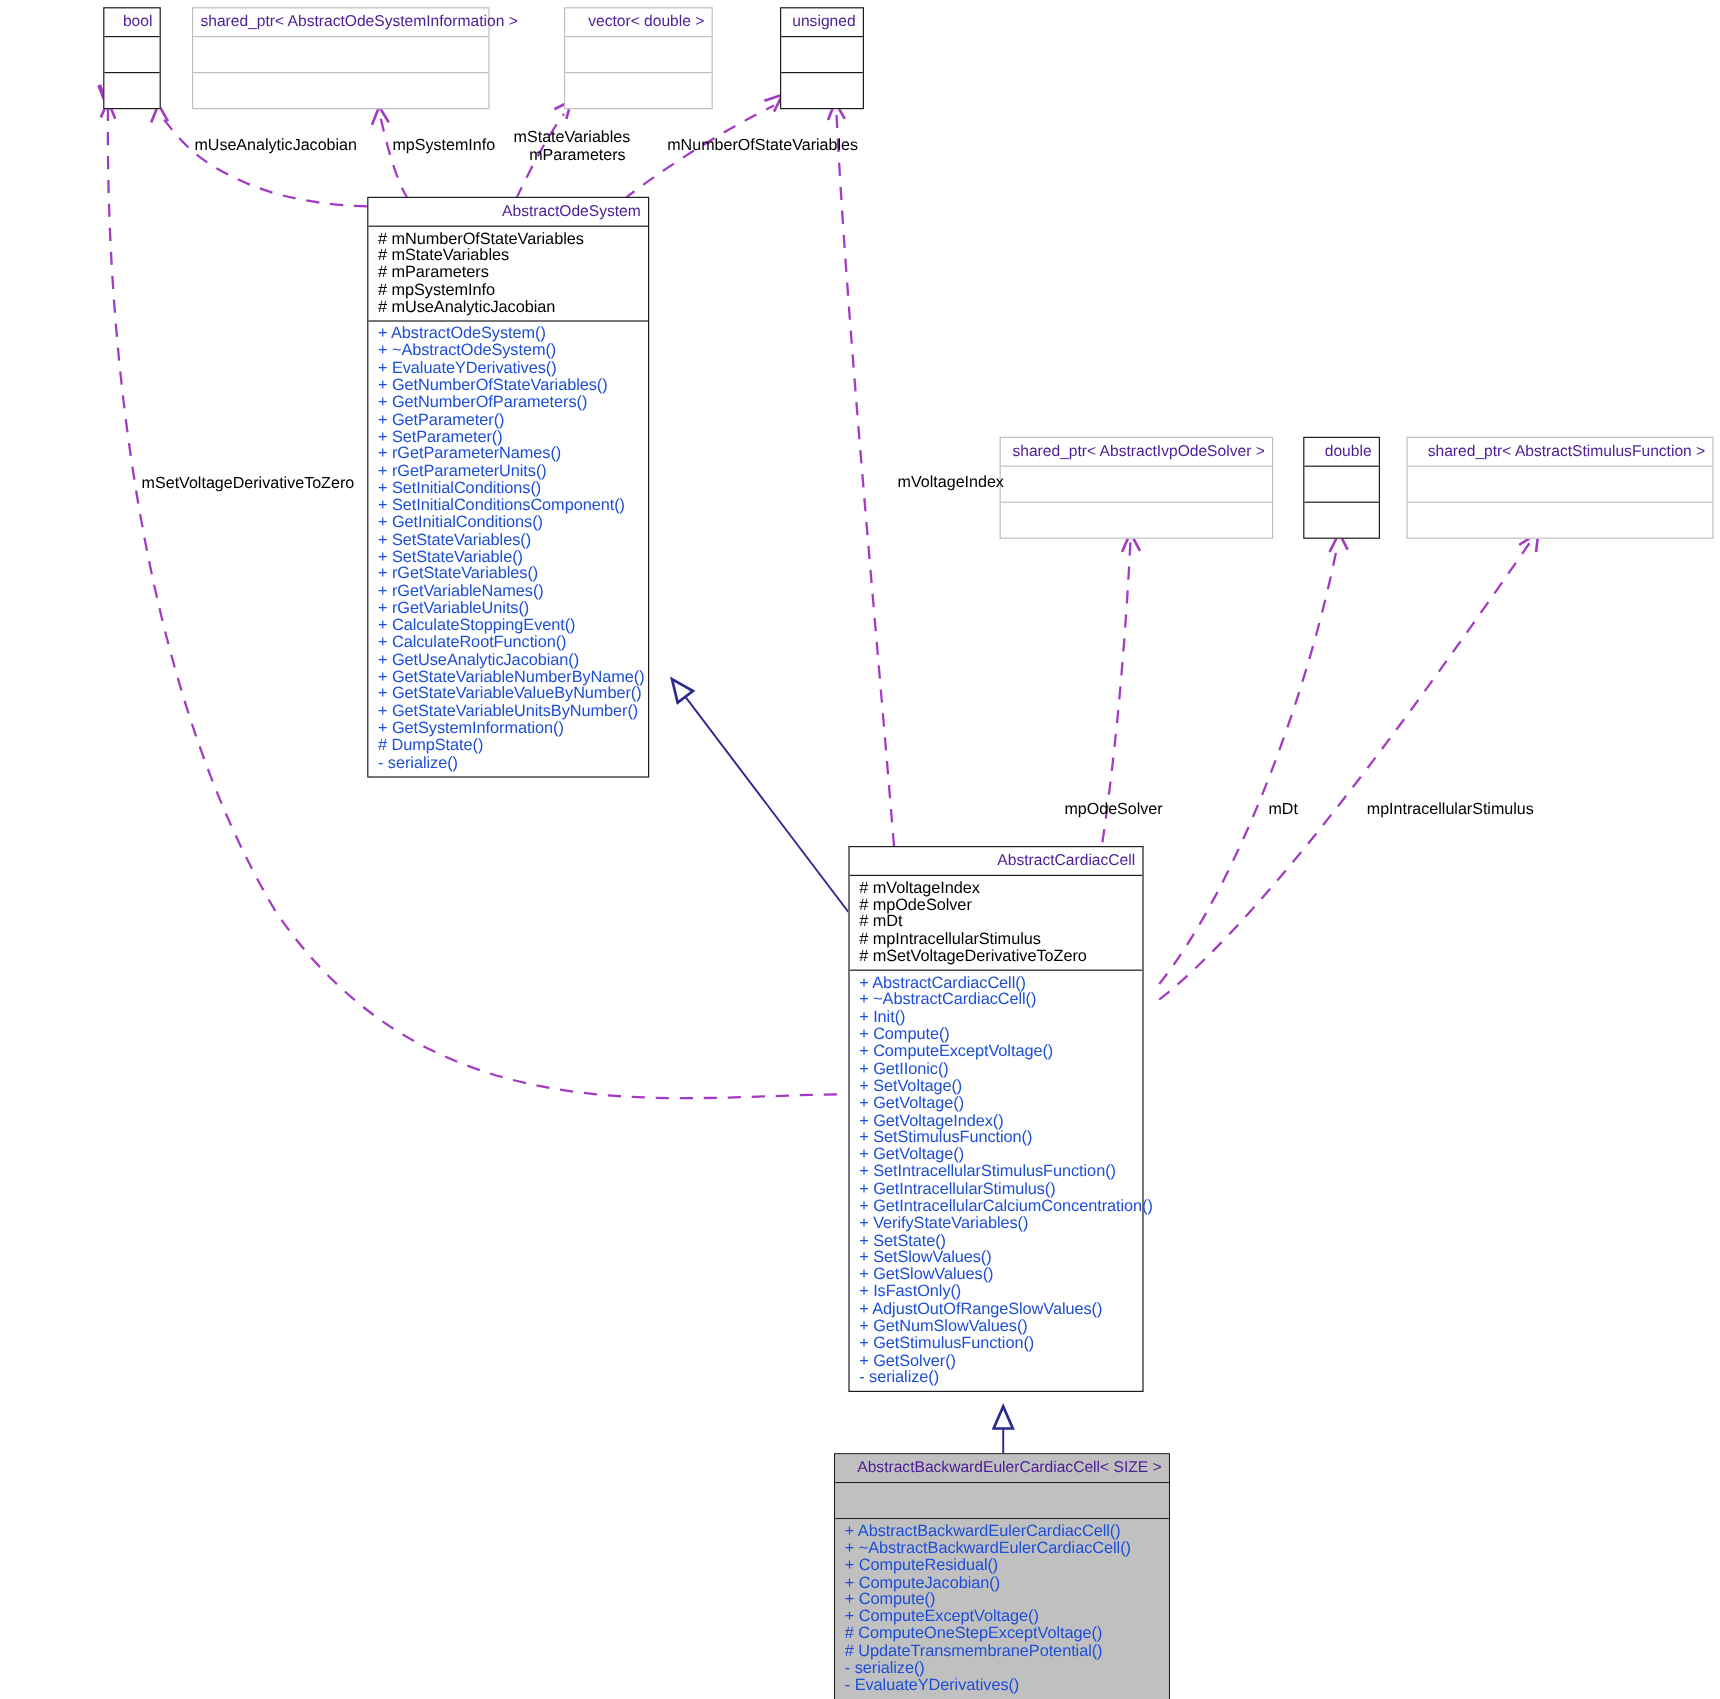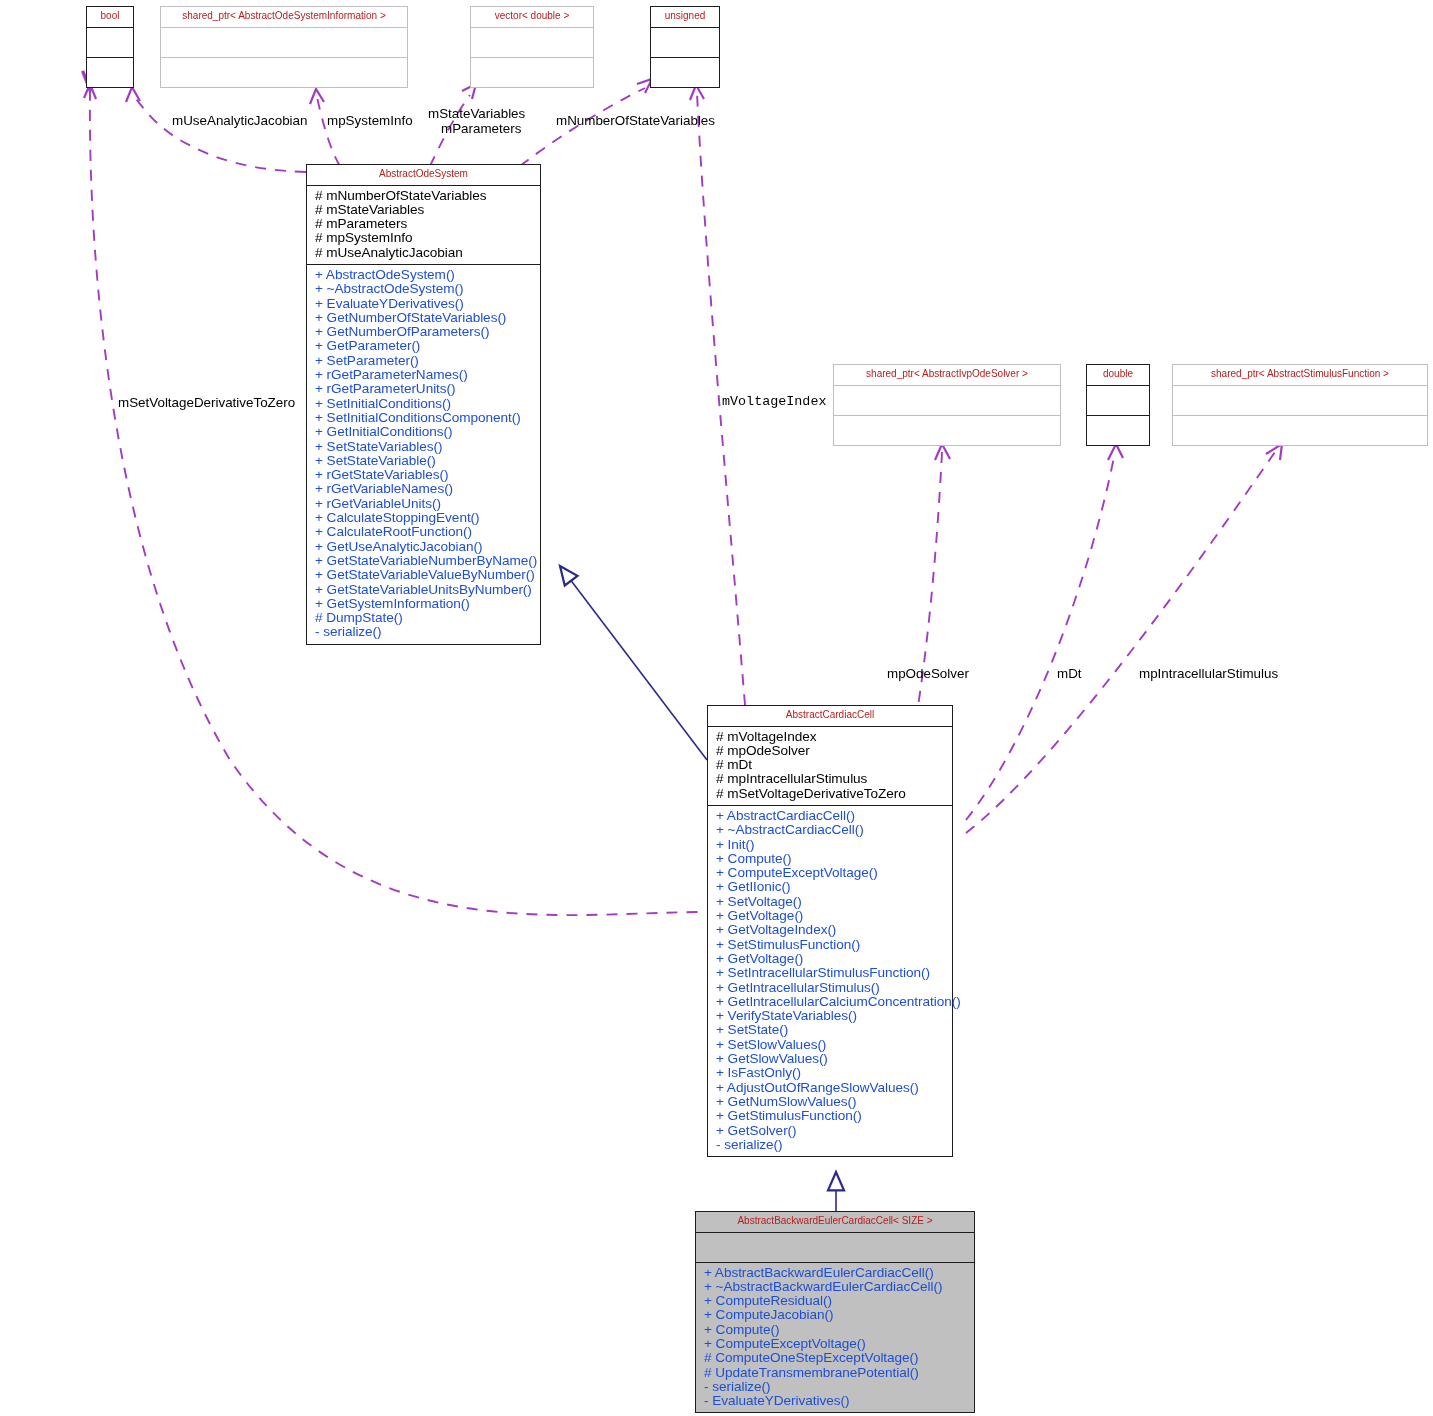--- a/index.html
+++ b/index.html
@@ -39,23 +39,23 @@
   }
   .uml-box.filled {
     background: #c0c0c0;
   }
   .uml-box.filled .sec-title,
   .uml-box.filled .sec-attrs,
   .uml-box.filled .sec-ops {
     background: #c0c0c0;
   }
   .sec-title {
-    text-align: center;
-    font-size: 10px;
-    color: #b91c1c;
+    text-align: right;
+    font-size: 13px;
+    color: #4c1d95;
     padding: 4px 6px 5px 6px;
     line-height: 1.05;
     white-space: nowrap;
   }
   .uml-box.dark .sec-title {
     border-bottom: 1.6px solid #1d1d1d;
   }
   .uml-box.light .sec-title {
     border-bottom: 1px solid #bfbfbf;
   }
@@ -272,33 +272,33 @@
         <div class="member">+ ComputeJacobian()</div>
         <div class="member">+ Compute()</div>
         <div class="member">+ ComputeExceptVoltage()</div>
         <div class="member"># ComputeOneStepExceptVoltage()</div>
         <div class="member"># UpdateTransmembranePotential()</div>
         <div class="member">- serialize()</div>
         <div class="member">- EvaluateYDerivatives()</div>
       </div>
   </div>
 
-  <div class="edge-label" style="left:172px; top:113px;">mUseAnalyticJacobian</div>
+  <div class="edge-label" style="left:162px; top:113px;">mUseAnalyticJacobian</div>
 
   <div class="edge-label" style="left:327px; top:113px;">mpSystemInfo</div>
 
   <div class="edge-label center" style="left:428px; top:106px;">mStateVariables</div>
 
   <div class="edge-label center" style="left:441px; top:121px;">mParameters</div>
 
   <div class="edge-label" style="left:556px; top:113px;">mNumberOfStateVariables</div>
 
   <div class="edge-label" style="left:118px; top:395px;">mSetVoltageDerivativeToZero</div>
 
-  <div class="edge-label" style="left:722px; top:394px;font-family:Liberation Mono, monospace;">mVoltageIndex</div>
+  <div class="edge-label" style="left:748px; top:394px;">mVoltageIndex</div>
 
   <div class="edge-label" style="left:887px; top:666px;">mpOdeSolver</div>
 
   <div class="edge-label" style="left:1057px; top:666px;">mDt</div>
 
   <div class="edge-label" style="left:1139px; top:666px;">mpIntracellularStimulus</div>
 
 </div>
 
 </body></html>

